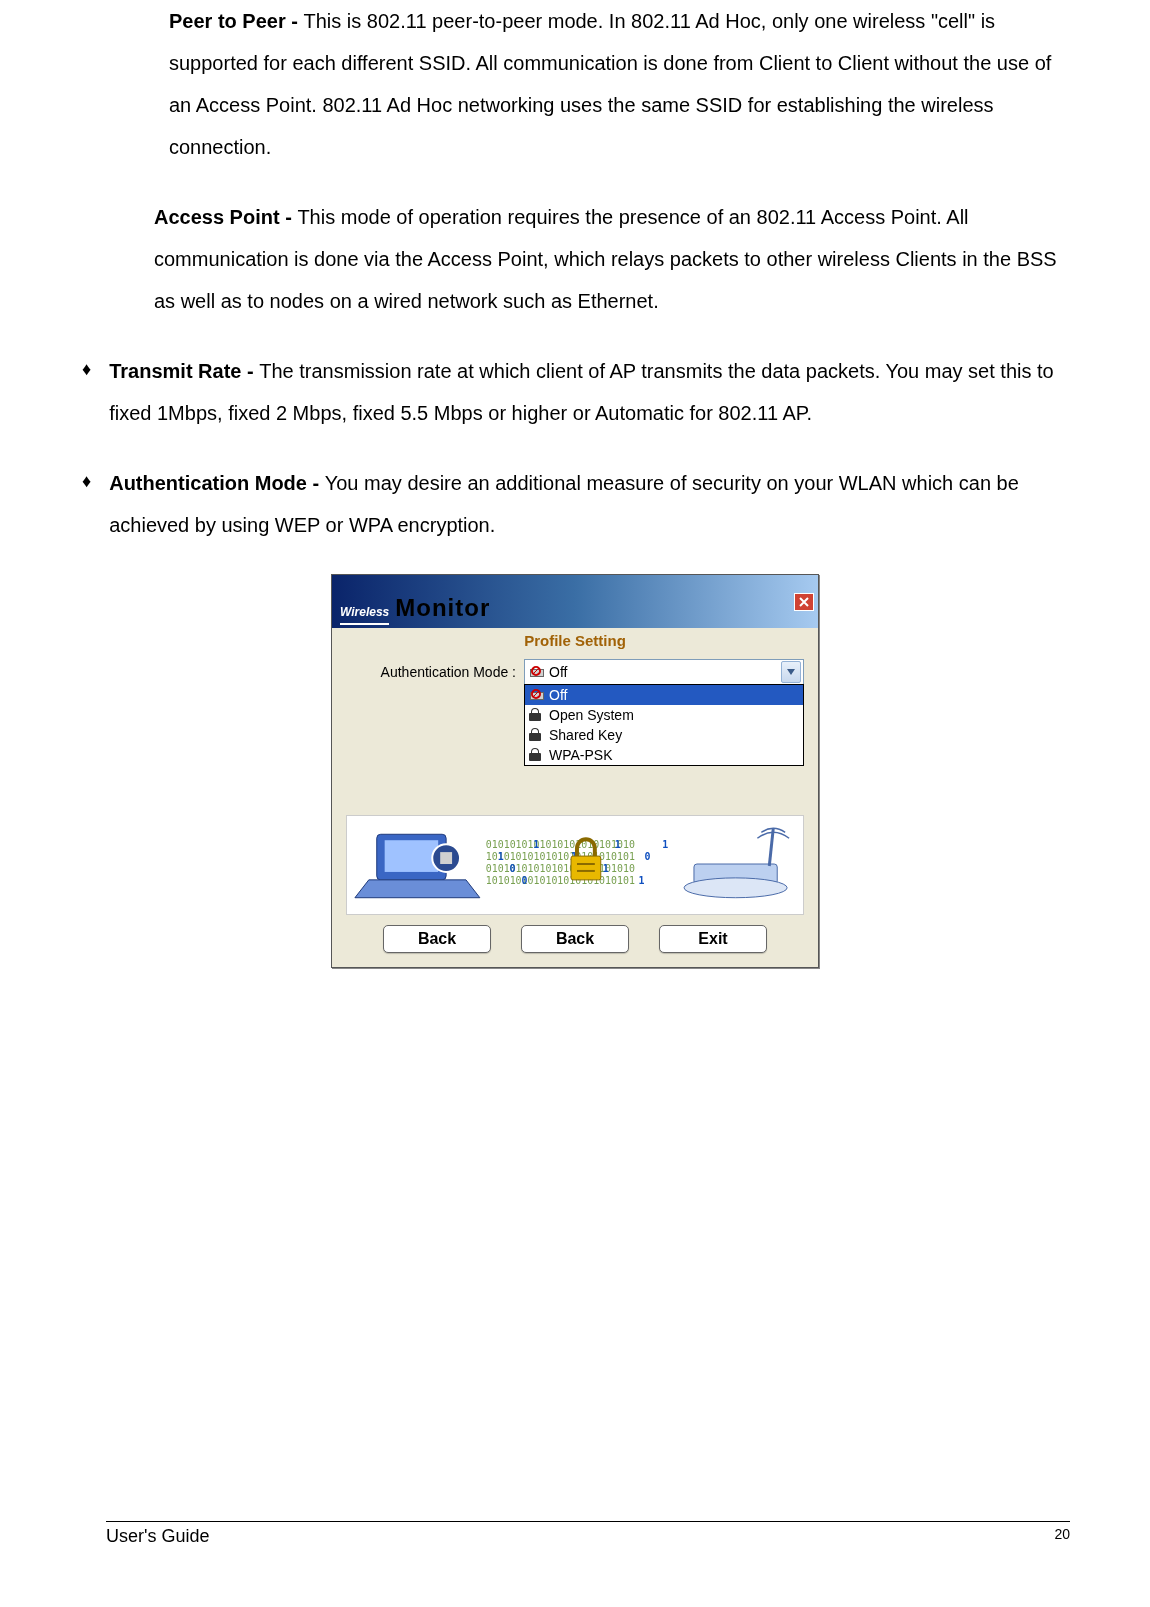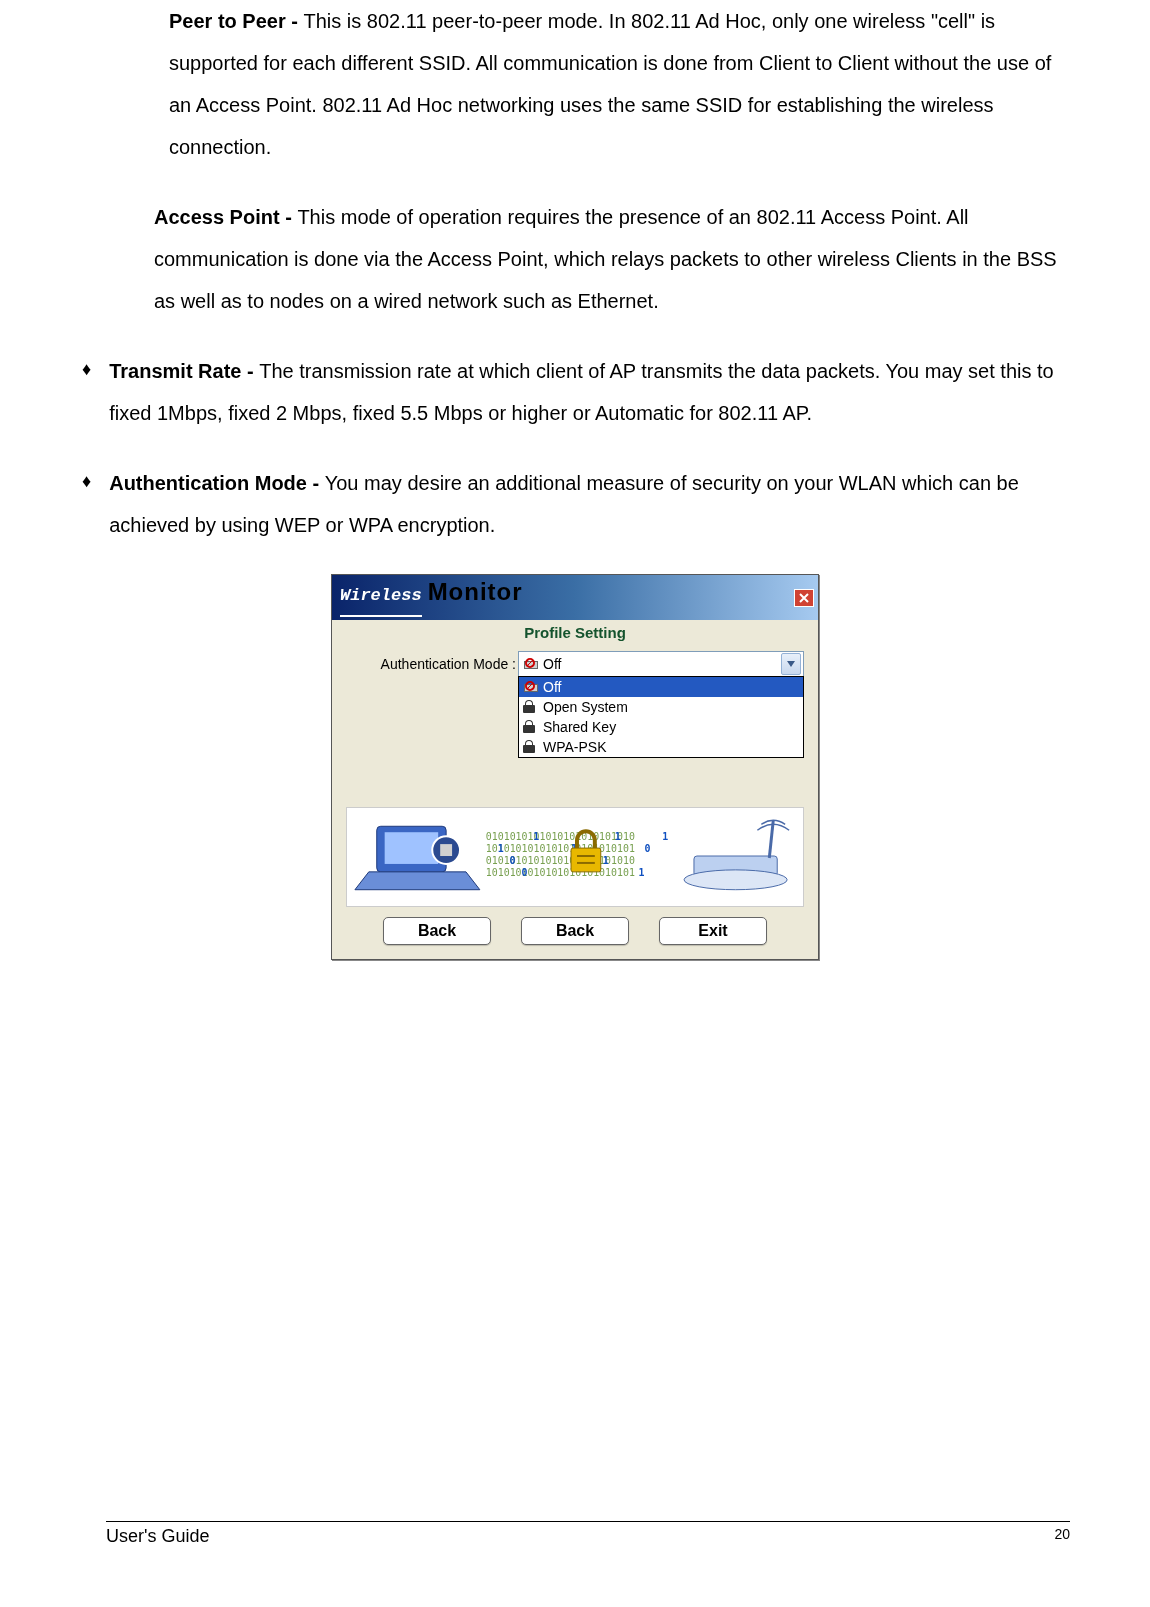--- a/index.html
+++ b/index.html
@@ -63,59 +63,60 @@
   }
   .brand {
     display: flex;
     align-items: baseline;
     gap: 6px;
   }
   .brand-w {
     font-style: italic;
     font-weight: bold;
     color: #fff;
-    font-size: 17px;
+    font-size: 12px;
     border-bottom: 2px solid #fff;
-    font-family: Liberation Mono, monospace;
-    padding-bottom: 10px;
+    font-family: Liberation Sans, sans-serif;
+    padding-bottom: 4px;
   }
   .brand-m {
     font-weight: bold;
     color: #000;
     font-size: 24px;
     letter-spacing: 1px;
     font-family: Arial, sans-serif;
+    margin-top: 16px;
   }
   .close-btn {
     width: 20px;
     height: 18px;
     background: #d04233;
     border: 1px solid #fff;
     box-sizing: border-box;
     display: flex;
     align-items: center;
     justify-content: center;
     cursor: pointer;
   }
   .close-btn svg { display:block; }
 
   .dlg-body {
     padding: 4px 14px 10px 14px;
   }
   .section-title {
-    color: #14532d;
+    color: #a16207;
     font-weight: bold;
     font-size: 15px;
     text-align: center;
     margin: 0 0 10px 0;
   }
   .form-row {
     display: flex;
     align-items: center;
-    gap: 2px;
+    gap: 8px;
     margin-bottom: 0;
   }
   .form-label {
     flex: 0 0 170px;
     text-align: right;
     color: #000;
     font-size: 14px;
   }
   .combo {
     flex: 1;

